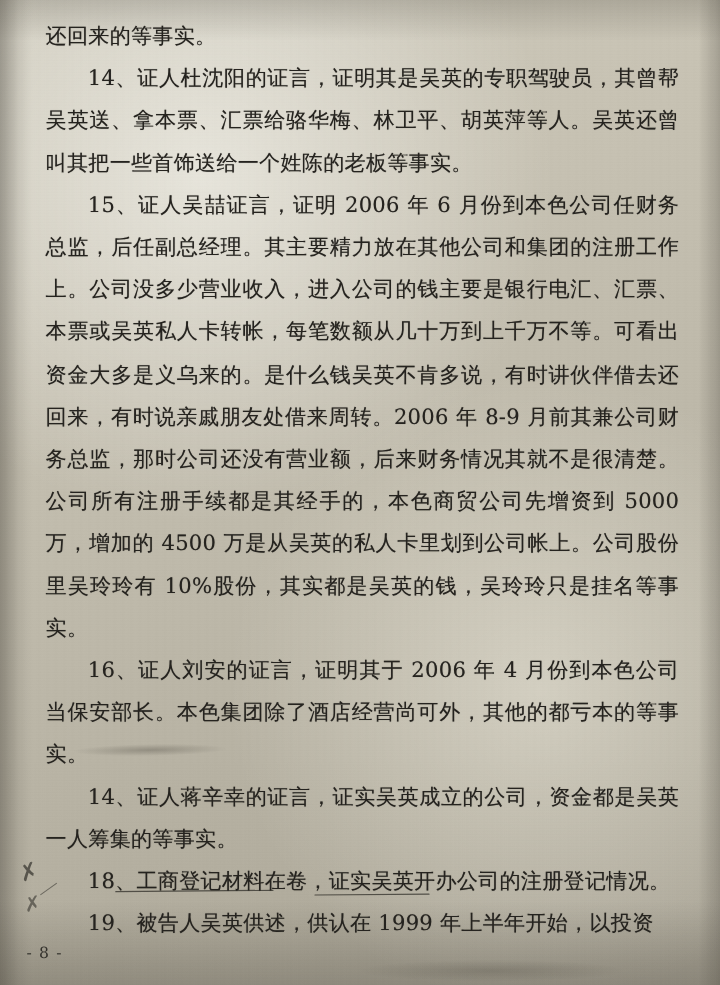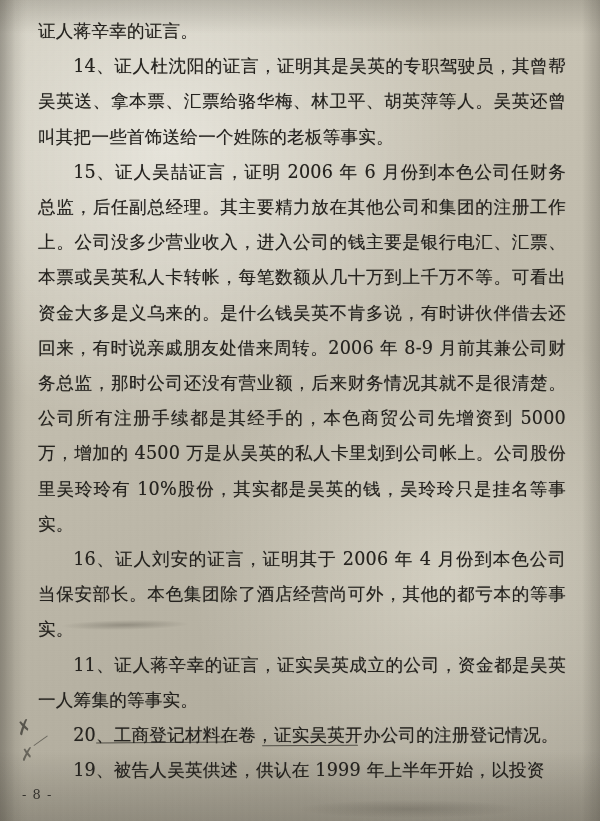--- a/index.html
+++ b/index.html
@@ -123,26 +123,26 @@
 
 <div id="page">
   <div id="paper"></div>
   <div id="topshade"></div>
   <div id="gutter"></div>
   <div id="gutter2"></div>
   <div id="bottomshade"></div>
   <div id="noise"></div>
 
   <div id="textbody">
-    <p class="noindent">证人蒋辛幸的证言。</p>
+    <p class="noindent">还回来的等事实。</p>
     <p>14、证人杜沈阳的证言，证明其是吴英的专职驾驶员，其曾帮吴英送、拿本票、汇票给骆华梅、林卫平、胡英萍等人。吴英还曾叫其把一些首饰送给一个姓陈的老板等事实。</p>
     <p>15、证人吴喆证言，证明 2006 年 6 月份到本色公司任财务总监，后任副总经理。其主要精力放在其他公司和集团的注册工作上。公司没多少营业收入，进入公司的钱主要是银行电汇、汇票、本票或吴英私人卡转帐，每笔数额从几十万到上千万不等。可看出资金大多是义乌来的。是什么钱吴英不肯多说，有时讲伙伴借去还回来，有时说亲戚朋友处借来周转。2006 年 8-9 月前其兼公司财务总监，那时公司还没有营业额，后来财务情况其就不是很清楚。公司所有注册手续都是其经手的，本色商贸公司先增资到 5000 万，增加的 4500 万是从吴英的私人卡里划到公司帐上。公司股份里吴玲玲有 10%股份，其实都是吴英的钱，吴玲玲只是挂名等事实。</p>
     <p>16、证人刘安的证言，证明其于 2006 年 4 月份到本色公司当保安部长。本色集团除了酒店经营尚可外，其他的都亏本的等事实。</p>
-    <p>11、证人蒋辛幸的证言，证实吴英成立的公司，资金都是吴英一人筹集的等事实。</p>
-    <p>20、工商登记材料在卷，证实吴英开办公司的注册登记情况。</p>
+    <p>14、证人蒋辛幸的证言，证实吴英成立的公司，资金都是吴英一人筹集的等事实。</p>
+    <p>18、工商登记材料在卷，证实吴英开办公司的注册登记情况。</p>
     <p>19、被告人吴英供述，供认在 1999 年上半年开始，以投资</p>
   </div>
 
   <div class="smudge"></div>
   <div class="smudge2"></div>
 
   <div class="ul ul-a"></div>
   <div class="ul ul-b"></div>
 
   <div class="mark mark-x1">✗</div>

